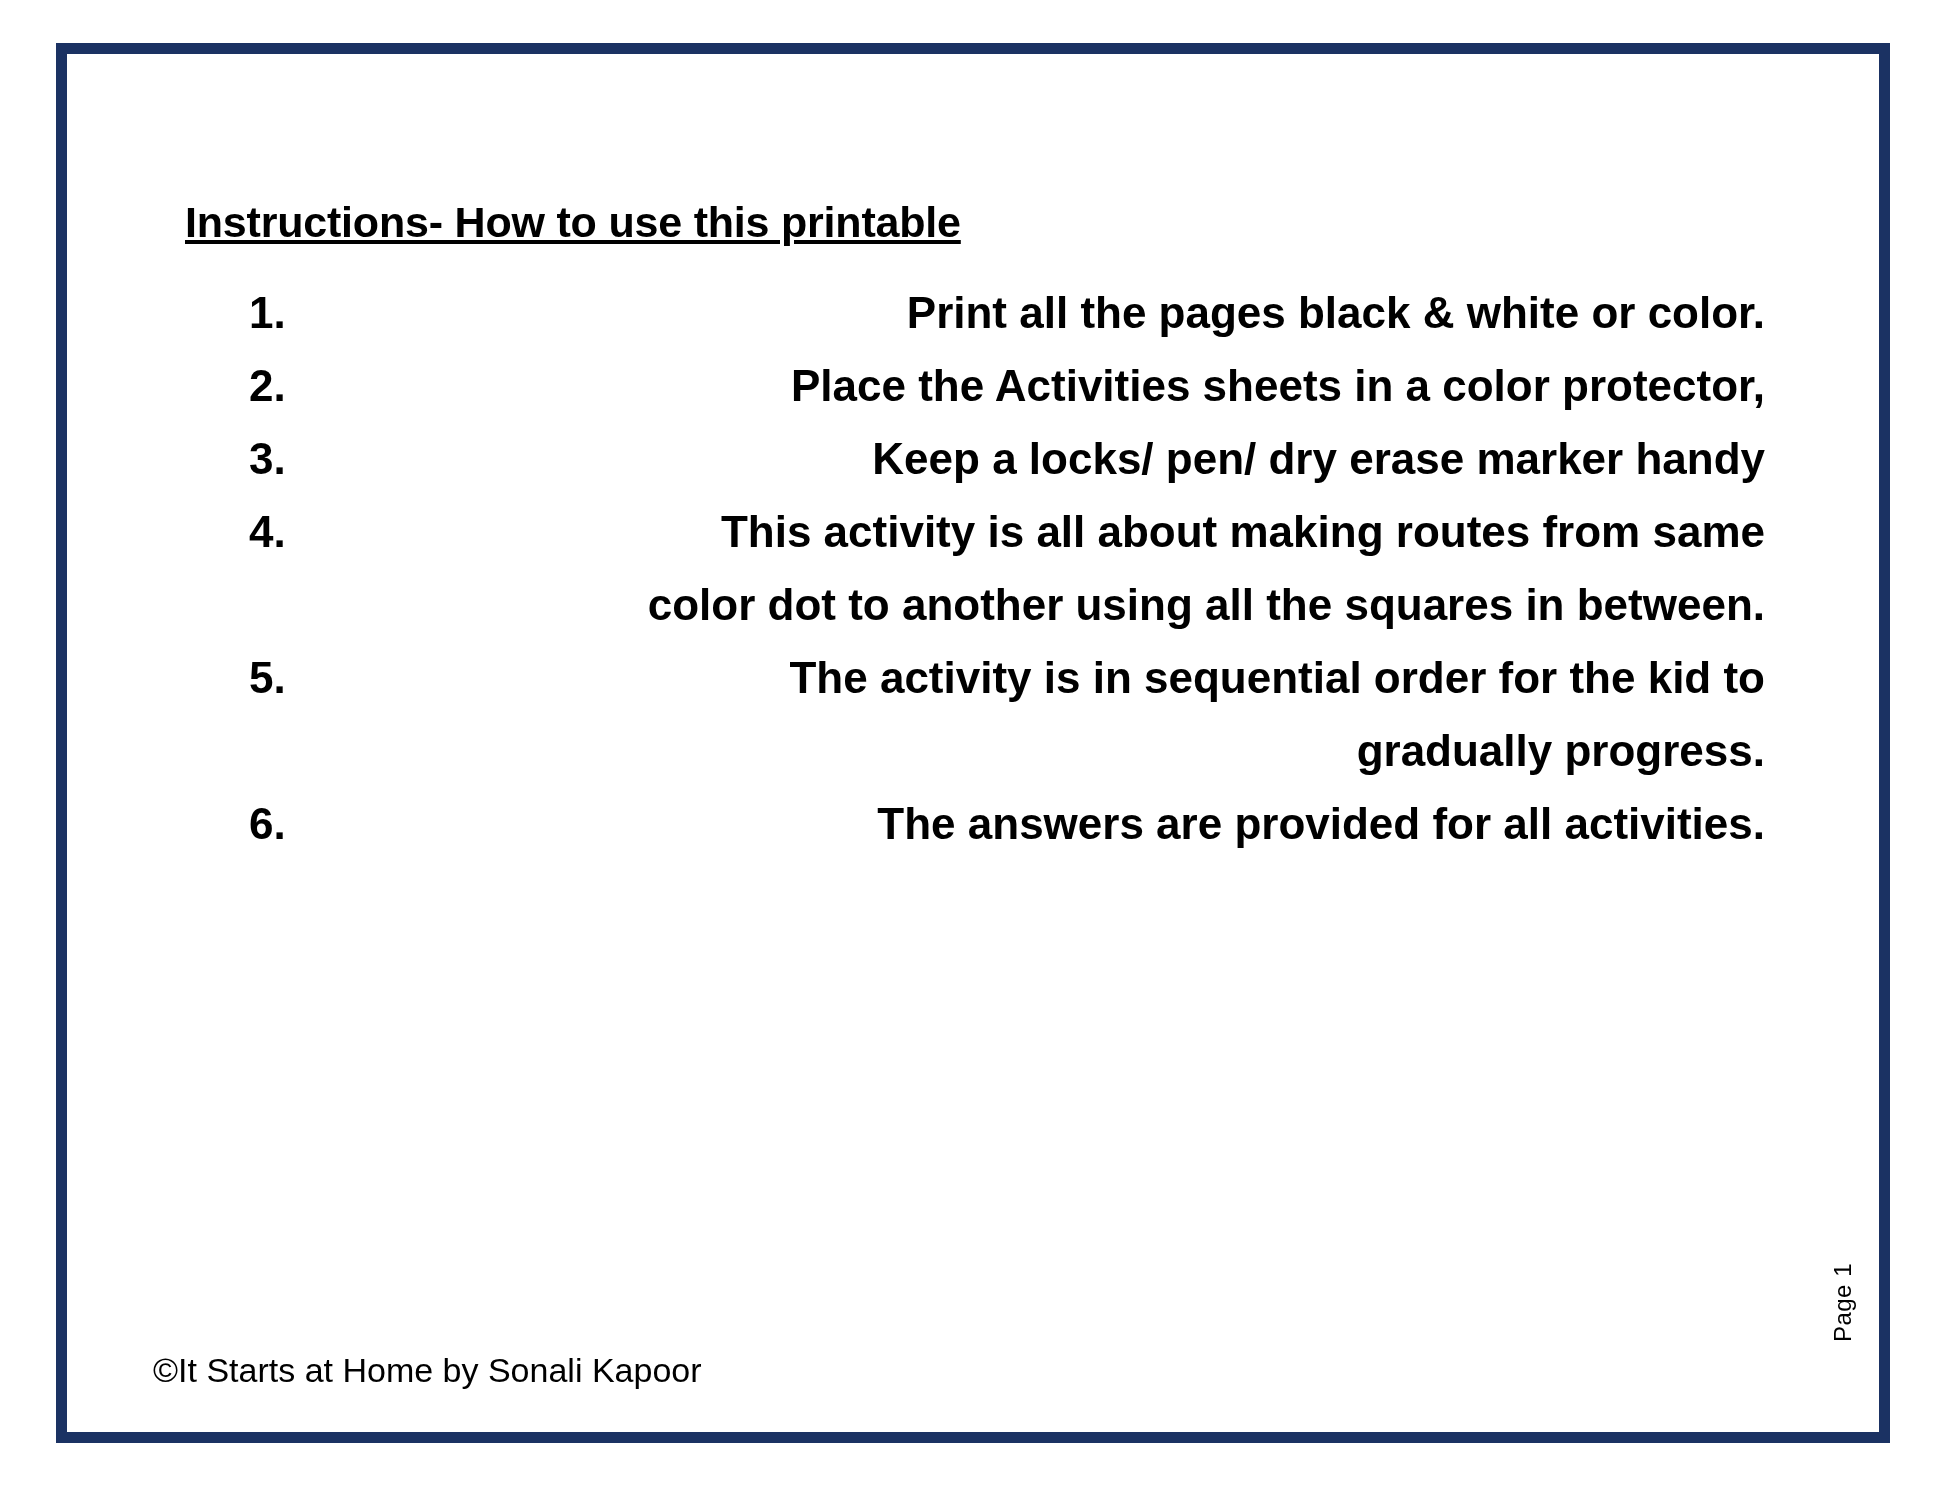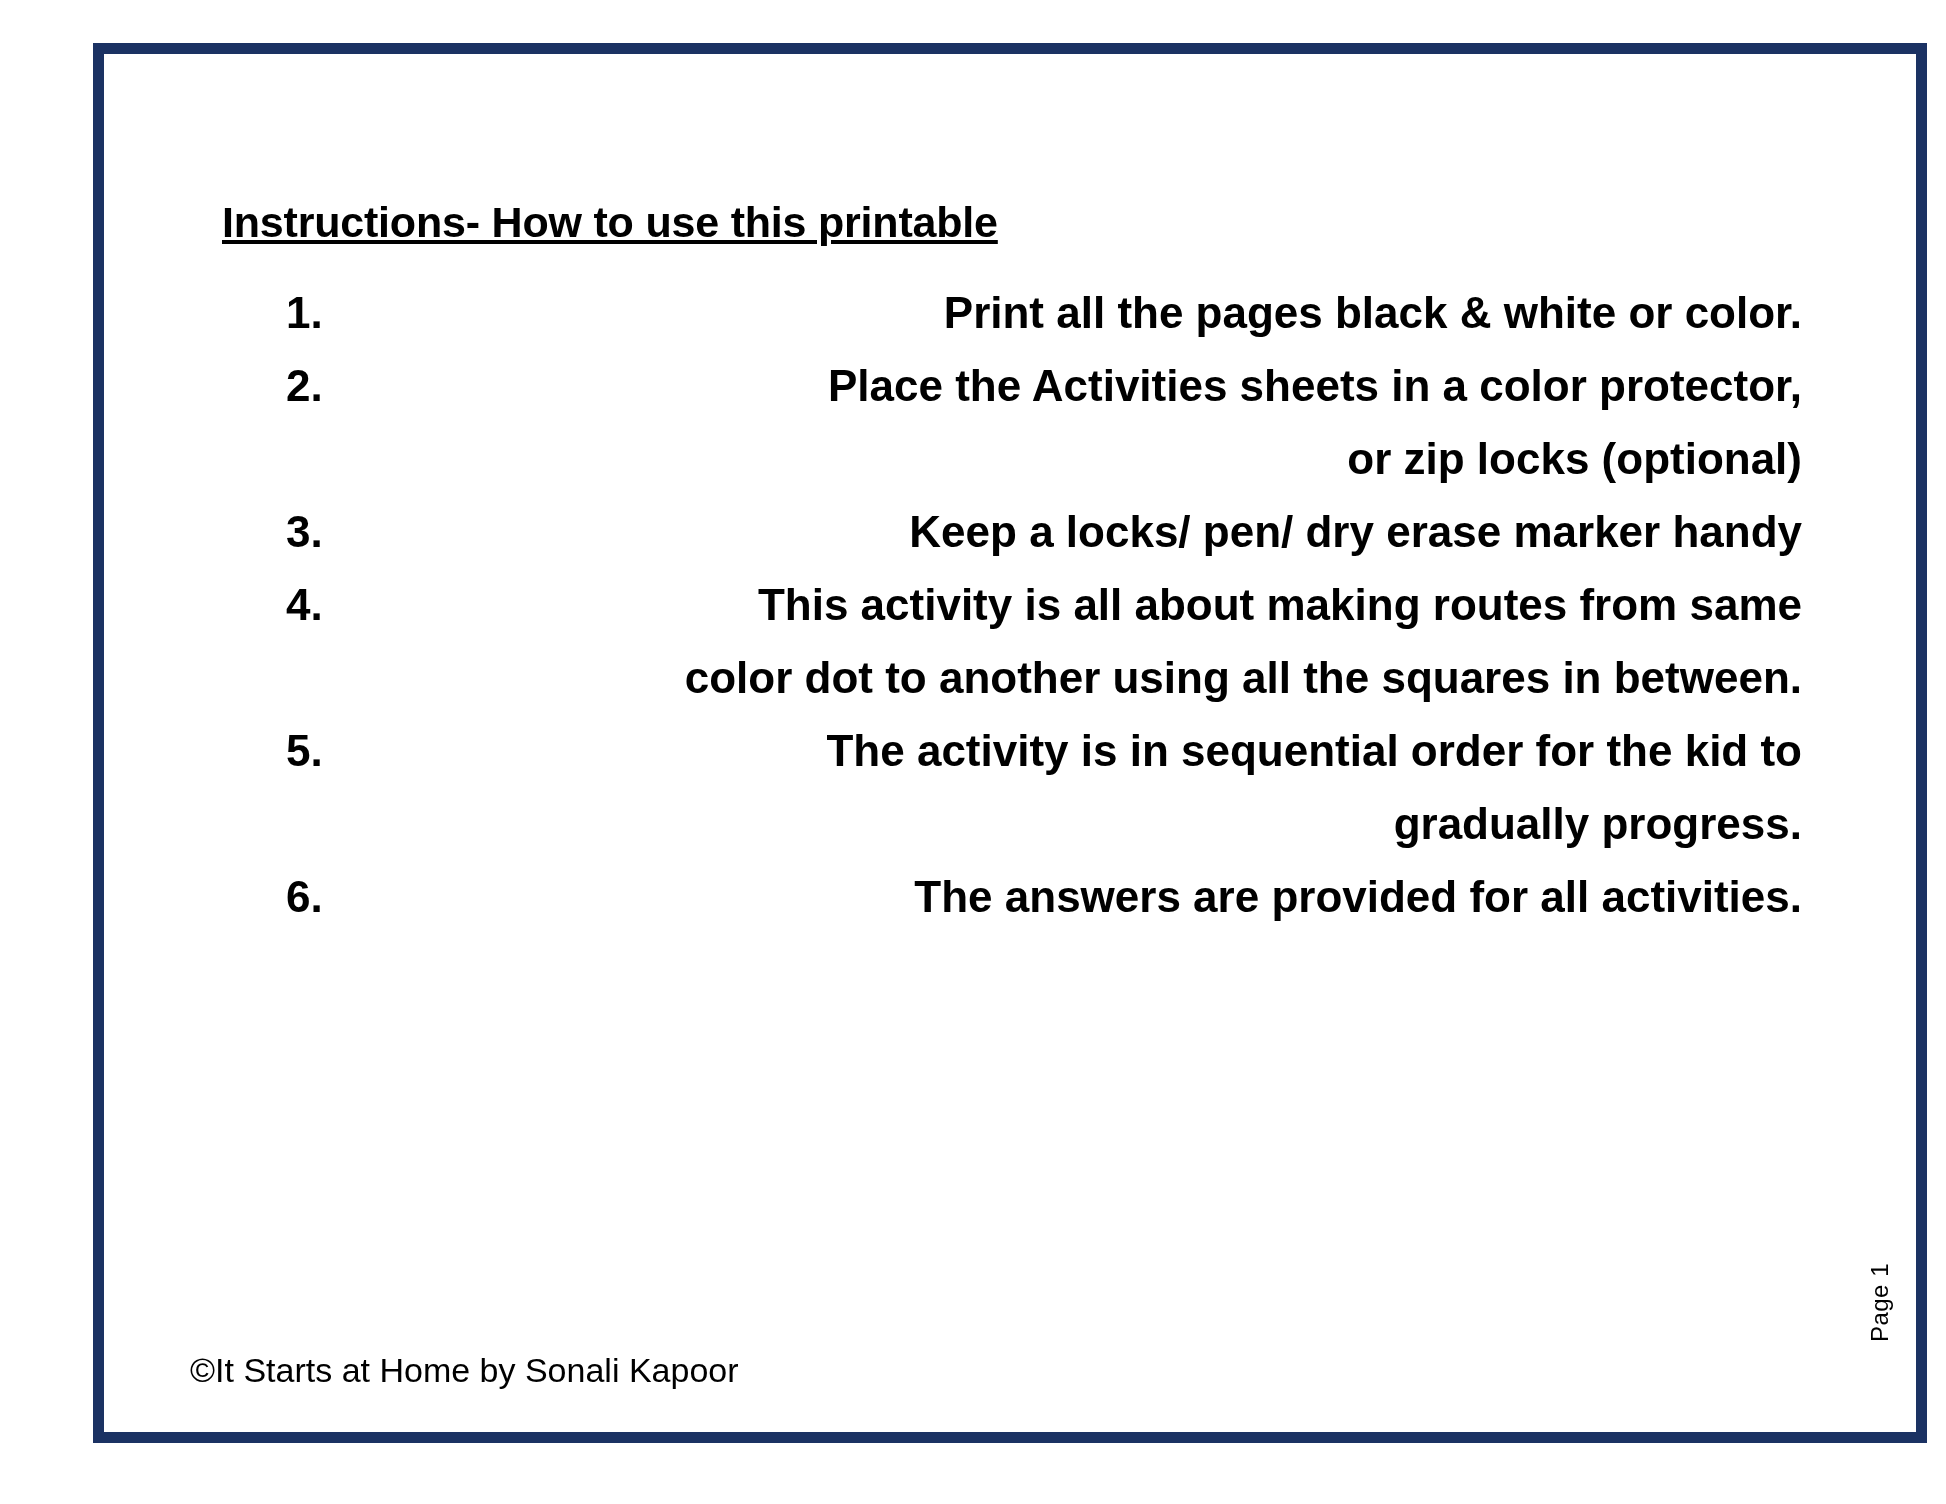--- a/index.html
+++ b/index.html
@@ -27,21 +27,20 @@
   
   .frame {
     position: absolute;
     left: 56px;
     top: 43px;
     width: 1834px;
     height: 1400px;
     border: 11px solid #1b3263;
     background: #ffffff;
     box-sizing: border-box;
-    margin-left: 37px;
   }
 
   .inner {
     position: absolute;
     left: 0;
     top: 0;
     right: 0;
     bottom: 0;
     background: #ffffff;
   }
@@ -133,21 +132,20 @@
           <div class="num">1.</div>
           <div class="item-text">
             <span>Print all the pages black &amp; white or color.</span>
           </div>
         </div>
 
         <div class="list-item">
           <div class="num">2.</div>
           <div class="item-text">
             <span>Place the Activities sheets in a color protector,</span>
-            <span class="cont">or zip locks (optional)</span>
           </div>
         </div>
 
         <div class="list-item">
           <div class="num">3.</div>
           <div class="item-text">
             <span>Keep a locks/ pen/ dry erase marker handy</span>
           </div>
         </div>
 

